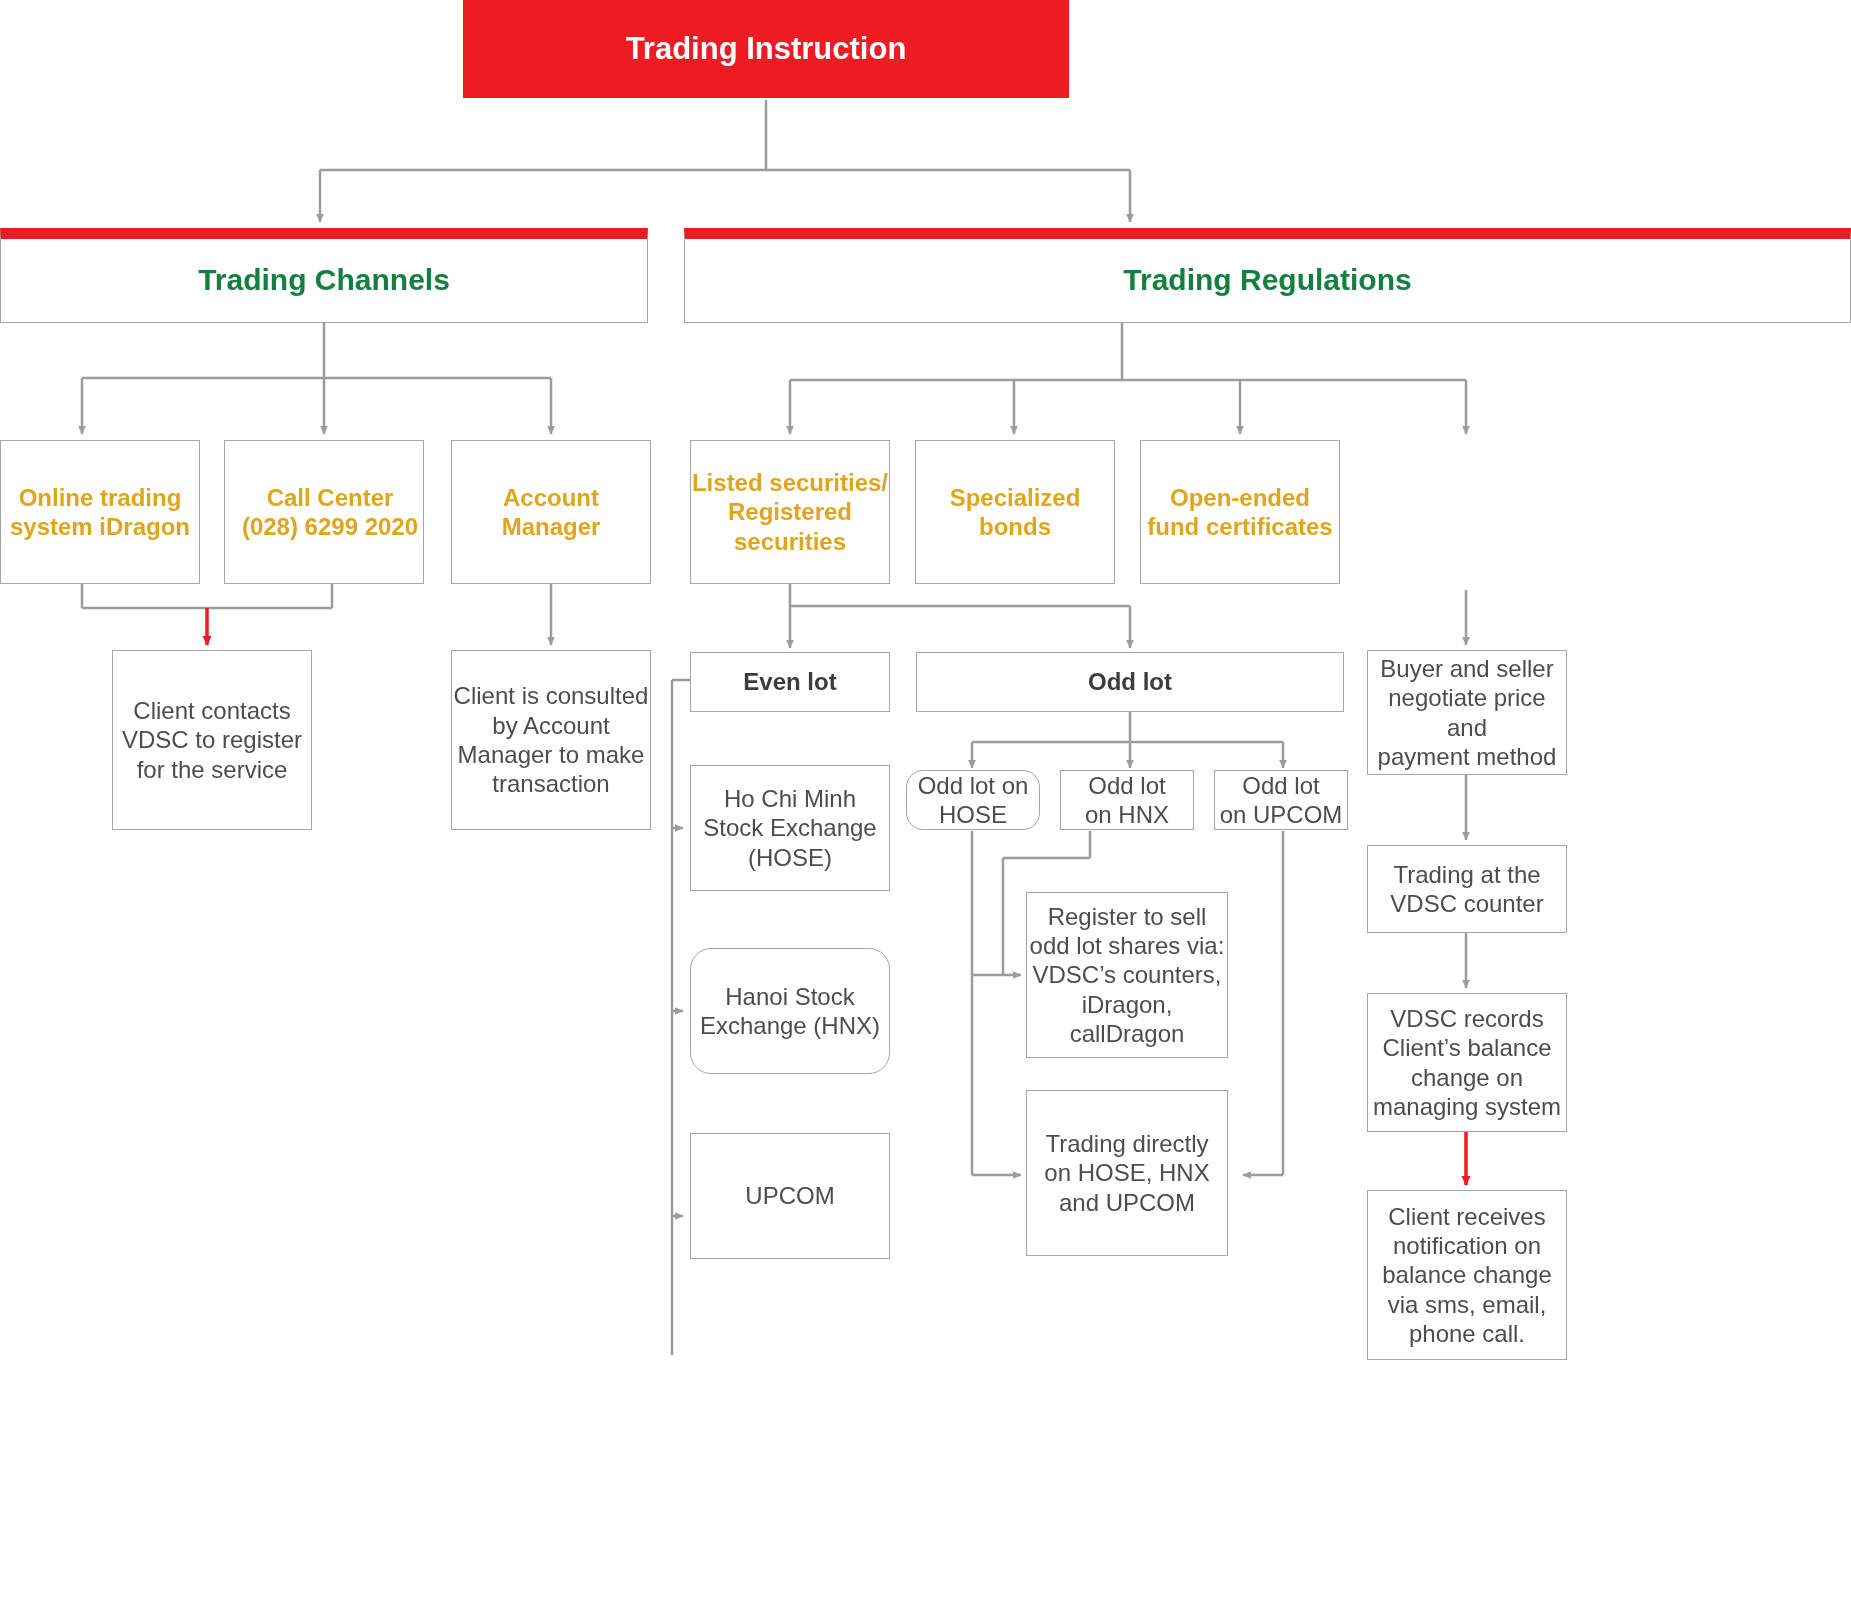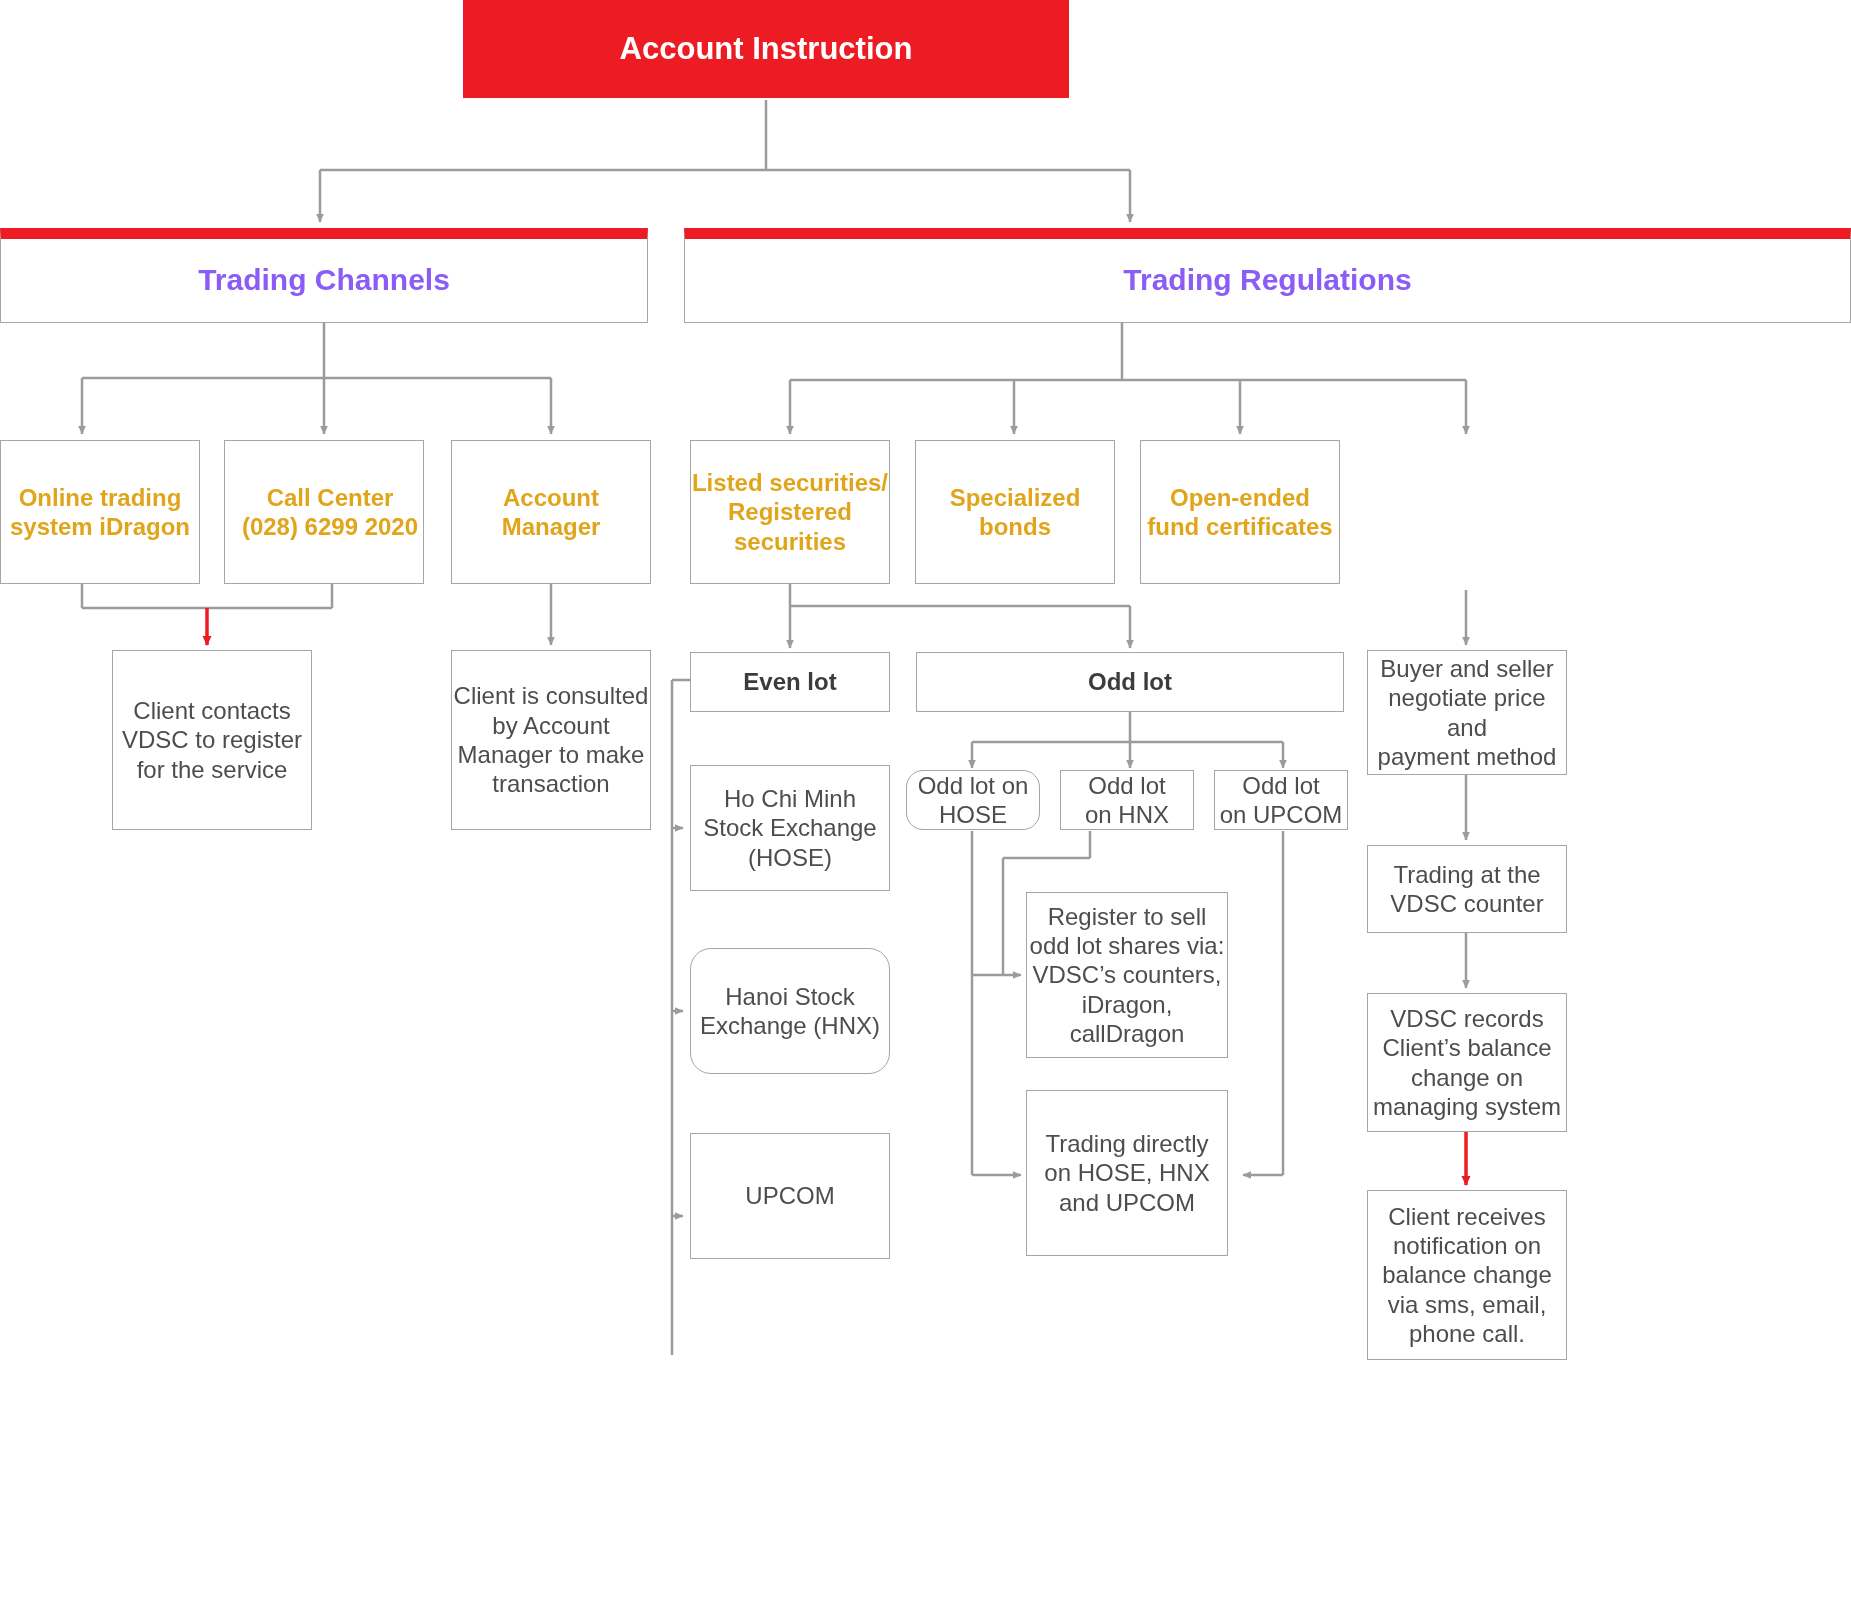--- a/index.html
+++ b/index.html
@@ -41,21 +41,21 @@
     color: #ffffff;
     font-weight: bold;
     font-size: 31px;
     border: none;
   }
   
   .n-section {
     background: #ffffff;
     border: 1px solid #a6a6a6;
     border-top: 11px solid #ed1c24;
-    color: #8b5cf6;
+    color: #15803d;
     font-weight: bold;
     font-size: 30px;
   }
   
   .n-gold {
     background: #ffffff;
     border: 1px solid #a6a6a6;
     color: #e0a51b;
     font-weight: bold;
     font-size: 24px;
@@ -158,21 +158,21 @@
       <path d="M1283,1175 L1243,1175" marker-end="url(#ah-gray-l)"></path>
 
       <path d="M1466,590 L1466,645" marker-end="url(#ah-gray)"></path>
       <path d="M1466,775 L1466,840" marker-end="url(#ah-gray)"></path>
       <path d="M1466,933 L1466,988" marker-end="url(#ah-gray)"></path>
     </g>
 
     <path d="M1466,1132 L1466,1185" stroke="#ed1c24" stroke-width="3.5" fill="none" marker-end="url(#ah-red)"></path>
   </svg>
 
-  <div class="node n-title" style="left:463px; top:0px; width:606px; height:98px;">Account Instruction</div>
+  <div class="node n-title" style="left:463px; top:0px; width:606px; height:98px;">Trading Instruction</div>
 
   <div class="node n-section" style="left:0px; top:228px; width:648px; height:95px;">Trading Channels</div>
 
   <div class="node n-section" style="left:684px; top:228px; width:1167px; height:95px;">Trading Regulations</div>
 
   <div class="node n-gold" style="left:0px; top:440px; width:200px; height:144px;">Online trading
 system iDragon</div>
 
   <div class="node n-gold" style="left:224px; top:440px; width:200px; height:144px;padding-left:12px;">Call Center
 (028) 6299 2020</div>

